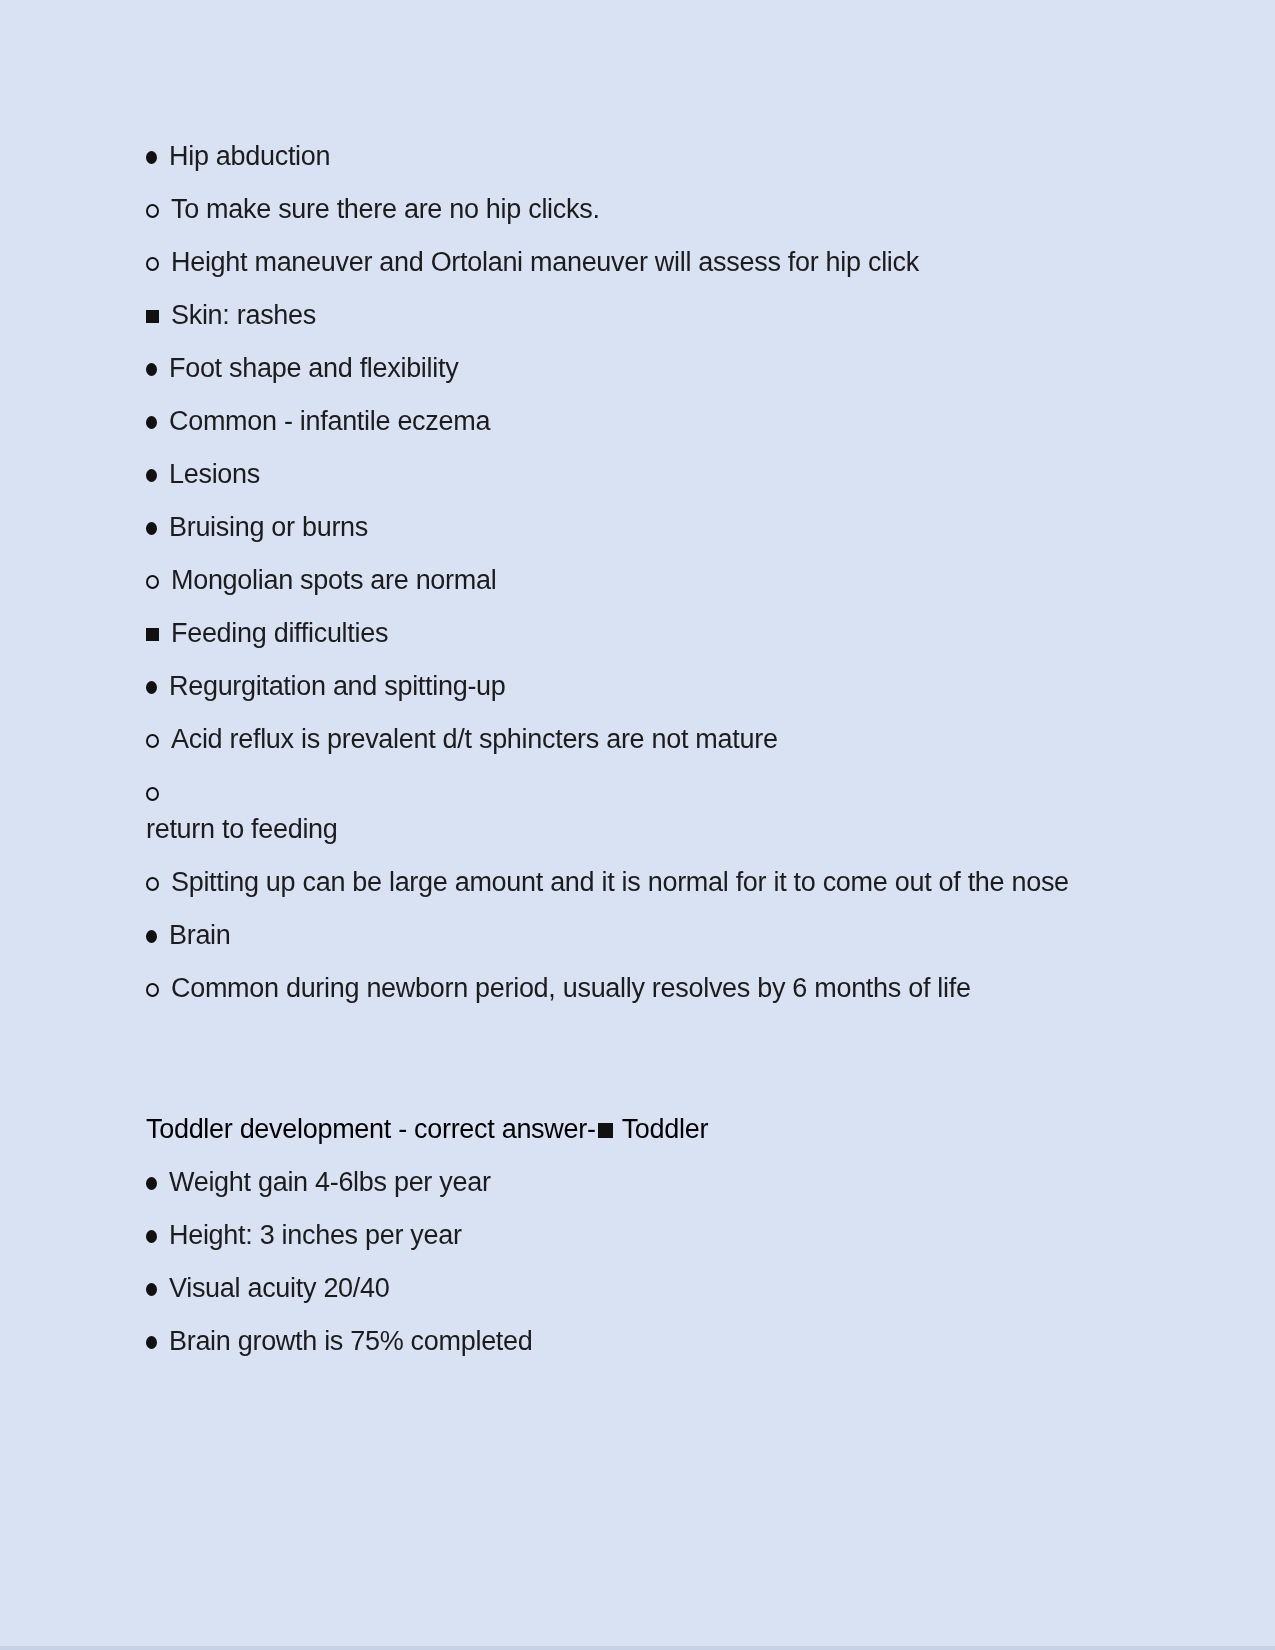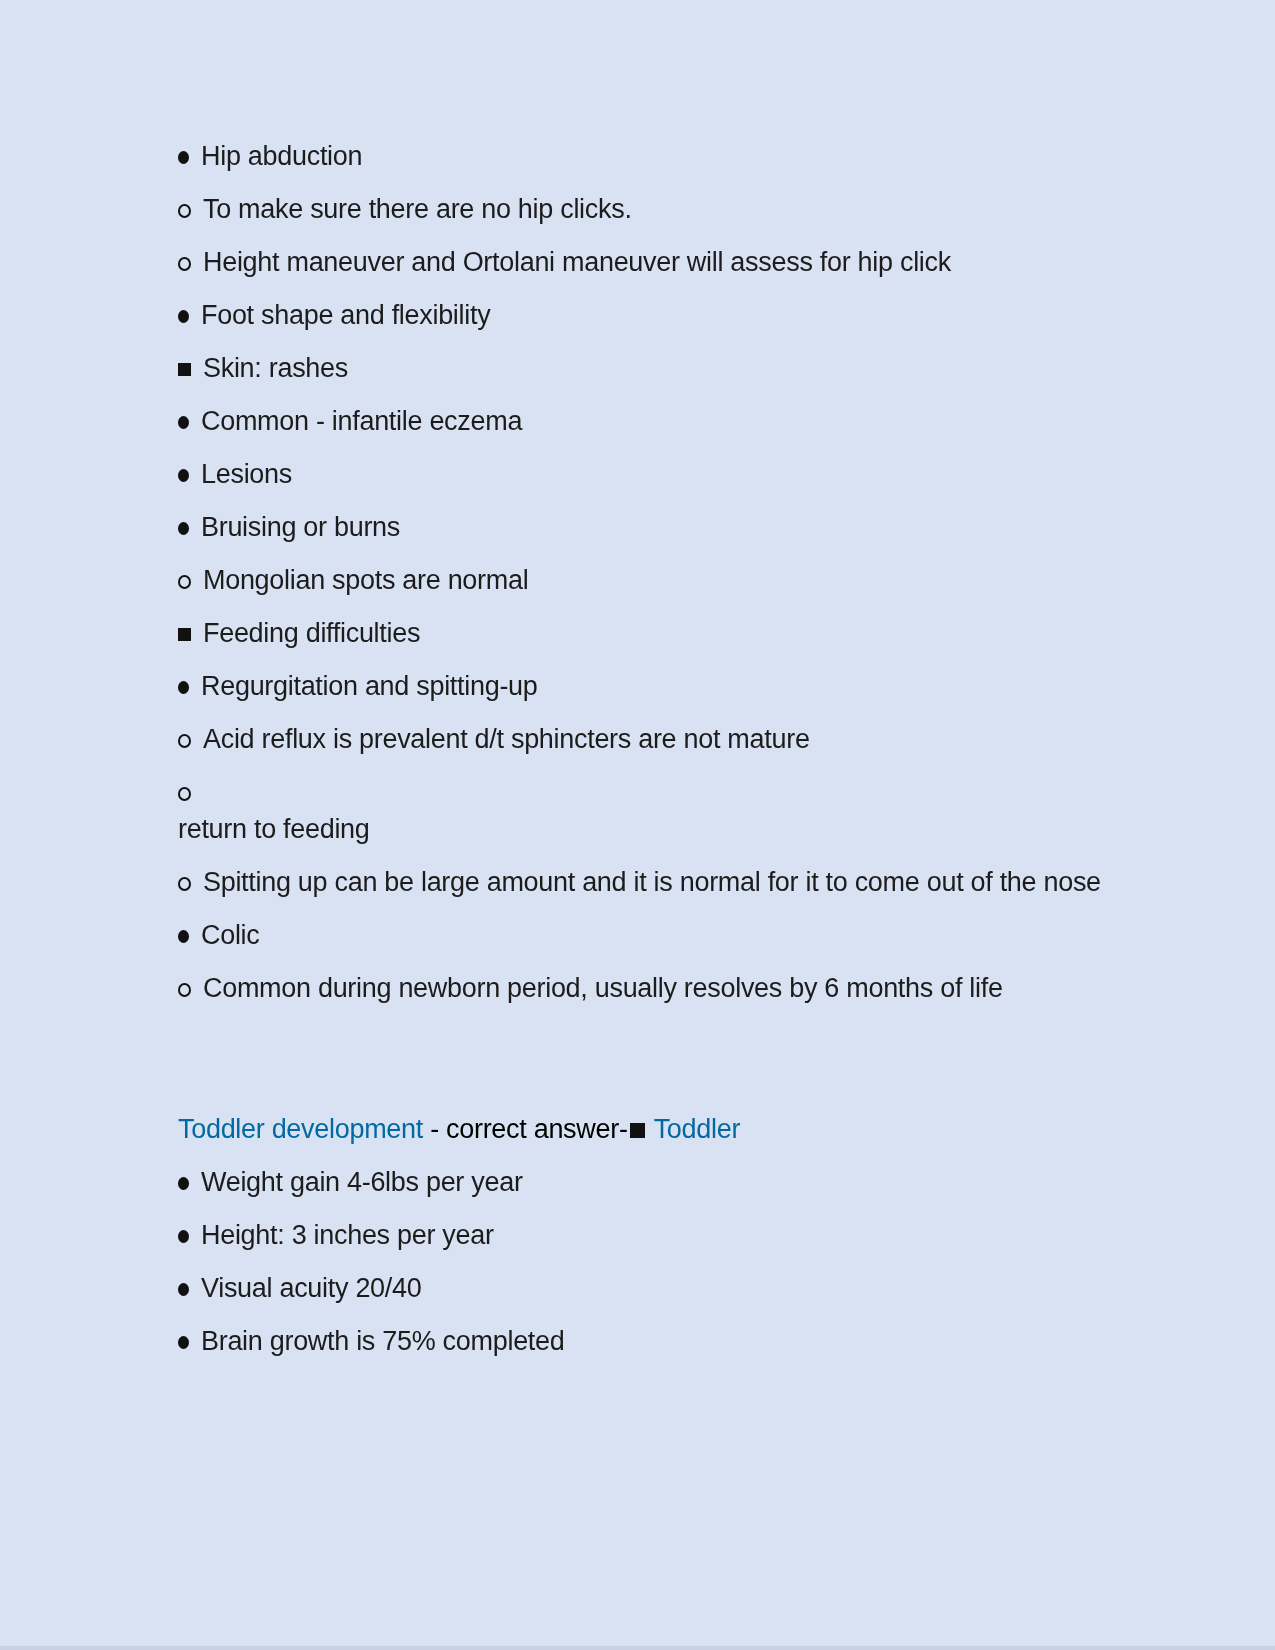--- a/index.html
+++ b/index.html
@@ -45,55 +45,55 @@
     border-radius: 50%;
     border: 2.5px solid #111;
     box-sizing: border-box;
     background: transparent;
     top: 0px;
   }
   .blt-filled-square {
     width: 13px; height: 13px;
     background: #111;
   }
-  .seg-normal { color: #0369a1; }
+  .seg-normal { color: #000000; }
   .seg-red { color: #000000; font-weight: normal; }
   .inline-sq {
     display: inline-block;
     width: 15px; height: 15px;
     background: #111;
     margin: 0 9px 0 2px;
   }
   .page-bottom-edge {
     position: absolute;
     left: 0; bottom: 0;
     width: 100%; height: 4px;
     background: #c7d2e7;
   }
 </style>
 </head>
 <body style="background: rgb(217, 226, 243);">
 
-<div class="doc" style="color: rgb(28, 28, 28); margin-left: 32px;">
+<div class="doc" style="color: rgb(28, 28, 28);">
     <div>
       <p class="para"><span class="blt blt-filled-circle"></span><span>Hip abduction</span></p>
       <p class="para"><span class="blt blt-open-circle"></span><span>To make sure there are no hip clicks.</span></p>
       <p class="para"><span class="blt blt-open-circle"></span><span>Height maneuver and Ortolani maneuver will assess for hip click</span></p>
+      <p class="para"><span class="blt blt-filled-square"></span><span>Skin: rashes</span></p>
       <p class="para"><span class="blt blt-filled-circle"></span><span>Foot shape and flexibility</span></p>
-      <p class="para"><span class="blt blt-filled-square"></span><span>Skin: rashes</span></p>
       <p class="para"><span class="blt blt-filled-circle"></span><span>Common - infantile eczema</span></p>
       <p class="para"><span class="blt blt-filled-circle"></span><span>Lesions</span></p>
       <p class="para"><span class="blt blt-filled-circle"></span><span>Bruising or burns</span></p>
       <p class="para"><span class="blt blt-open-circle"></span><span>Mongolian spots are normal</span></p>
       <p class="para"><span class="blt blt-filled-square"></span><span>Feeding difficulties</span></p>
       <p class="para"><span class="blt blt-filled-circle"></span><span>Regurgitation and spitting-up</span></p>
       <p class="para"><span class="blt blt-open-circle"></span><span>Acid reflux is prevalent d/t sphincters are not mature</span></p>
       <p class="para"><span class="blt blt-open-circle"></span><br><span>return to feeding</span></p>
       <p class="para"><span class="blt blt-open-circle"></span><span>Spitting up can be large amount and it is normal for it to come out of the nose</span></p>
-      <p class="para"><span class="blt blt-filled-circle"></span><span>Colic</span></p>
+      <p class="para"><span class="blt blt-filled-circle"></span><span>Brain</span></p>
       <p class="para"><span class="blt blt-open-circle"></span><span>Common during newborn period, usually resolves by 6 months of life</span></p>
     </div>
     <div class="section-toddler">
       <p class="para"><span class="seg-normal">Toddler development </span><span class="seg-red">- correct answer-</span><span class="inline-sq"></span><span class="seg-normal">Toddler</span></p>
       <p class="para"><span class="blt blt-filled-circle"></span><span>Weight gain 4-6lbs per year</span></p>
       <p class="para"><span class="blt blt-filled-circle"></span><span>Height: 3 inches per year</span></p>
       <p class="para"><span class="blt blt-filled-circle"></span><span>Visual acuity 20/40</span></p>
       <p class="para"><span class="blt blt-filled-circle"></span><span>Brain growth is 75% completed</span></p>
     </div>
   </div>

